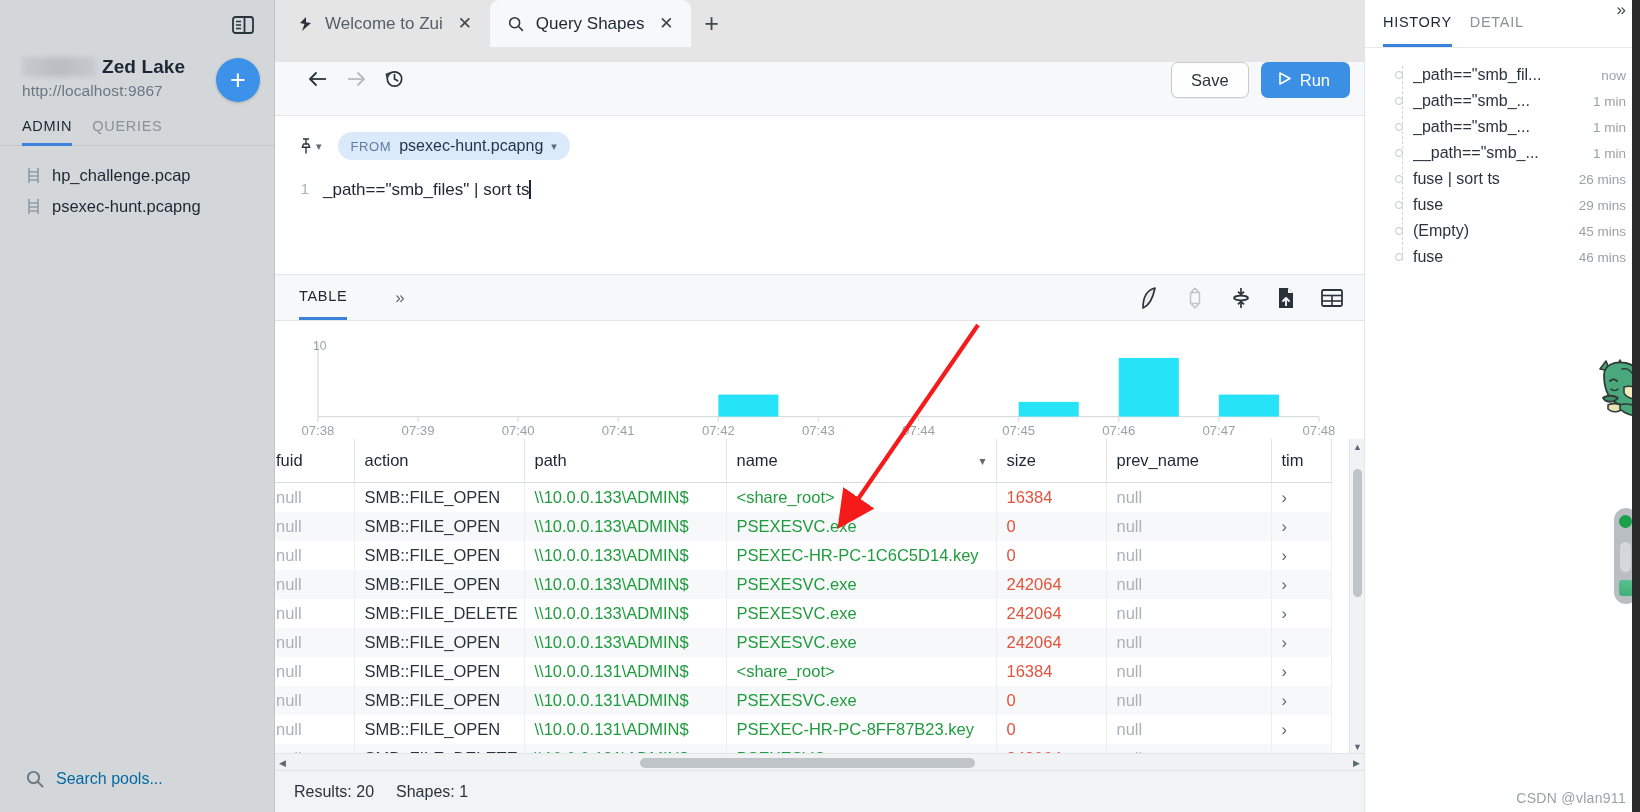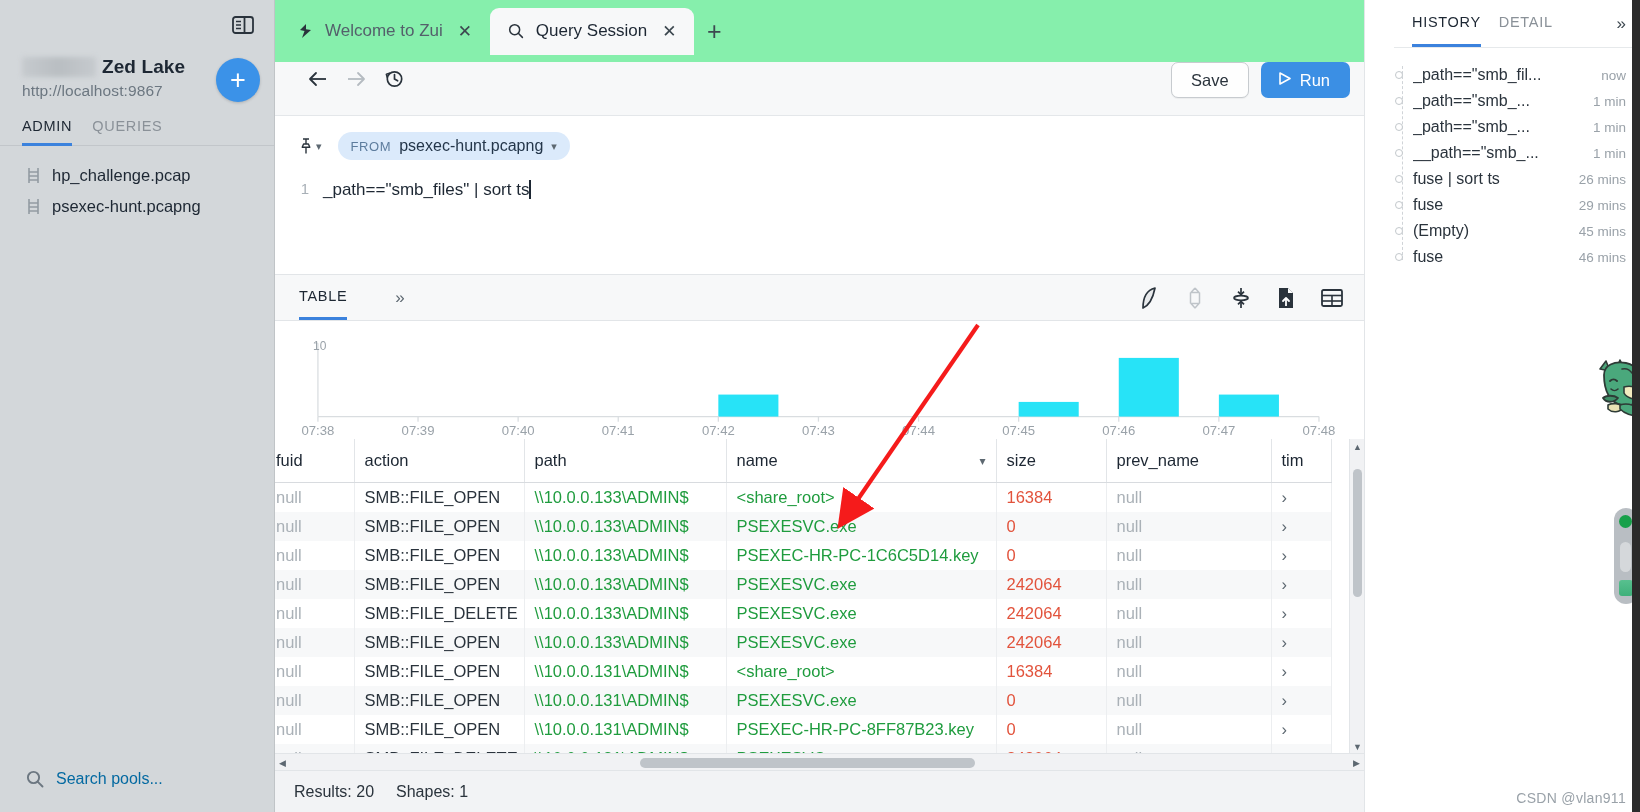--- a/index.html
+++ b/index.html
@@ -78,22 +78,22 @@
   .search-pools {
     display: flex; align-items: center; gap: 12px;
     padding: 0 0 24px 26px; color: #0369a1; font-size: 16px;
   }
   .search-pools .si { width: 18px; height: 18px; flex: 0 0 18px; }
 
   
   .main { flex: 1; display: flex; flex-direction: column; min-width: 0; background: #fff; }
 
   .tabbar {
-    height: 62px; background: #86efac;
-    display: flex; align-items: center; padding-left: 4px;
+    height: 62px; background: #e5e5e5;
+    display: flex; align-items: flex-start; padding-left: 4px;
     flex: 0 0 62px;
   }
   .tab {
     height: 47px; display: flex; align-items: center;
     gap: 11px; padding: 0 14px 0 18px;
     font-size: 17px; color: #54606b;
     border-radius: 9px 9px 0 0; cursor: pointer; min-width: 170px;
   }
   .tab.active { background: #f7f8f9; color: #1d2733; }
   .tab-ico { width: 17px; height: 17px; flex: 0 0 17px; display:flex; align-items:center; justify-content:center;}
@@ -223,22 +223,22 @@
     font-size: 16px; color: #2a333c;
   }
 
   
   .right {
     width: 276px; flex: 0 0 276px; background: #fff;
     border-left: 1px solid #e2e5e8; display: flex; flex-direction: column;
     position: relative;
   }
   .right-tabs {
-    height: 48px; flex: 0 0 48px; display: flex; align-items: center;
-    padding: 0 14px 0 18px; border-bottom: 1px solid #e6e9eb; margin-left: 29px;
+    height: 48px; flex: 0 0 48px; display: flex; align-items: flex-start;
+    padding: 0 14px 0 18px; border-bottom: 1px solid #e6e9eb;
   }
   .r-tab {
     font-size: 14.5px; letter-spacing: .7px; color: #8a9198;
     height: 100%; display: flex; align-items: center; cursor: pointer;
     border-bottom: 3px solid transparent; margin-right: 18px;
   }
   .r-tab.active { color: #1d2733; border-bottom-color: #3b82dd; }
   .r-expand { margin-left: auto; font-size: 17px; color: #3d4850; cursor: pointer; }
   .hist-list { padding: 14px 0 0 0; position: relative; }
   .hist-line { position: absolute; left: 37px; top: 18px; bottom: 10px; width: 1px; border-left: 1px dashed #d0d4d8; }
@@ -348,21 +348,21 @@
           <span class="tab-label">Welcome to Zui</span>
           <span class="tab-close">✕</span>
         </div>
         <div class="tab active">
           <span class="tab-ico">
             <svg width="16" height="16" viewBox="0 0 18 18">
               <circle cx="7.5" cy="7.5" r="5.6" fill="none" stroke="#2a333c" stroke-width="1.7"></circle>
               <line x1="11.6" y1="11.6" x2="16.2" y2="16.2" stroke="#2a333c" stroke-width="1.7" stroke-linecap="round"></line>
             </svg>
           </span>
-          <span class="tab-label">Query Session</span>
+          <span class="tab-label">Query Shapes</span>
           <span class="tab-close">✕</span>
         </div>
         <div class="tab-new">+</div>
       </div>
 
       <div class="toolbar">
         <div class="nav-btn">
           <svg width="22" height="18" viewBox="0 0 22 18">
             <line x1="3" y1="9" x2="19" y2="9" stroke="#2a333c" stroke-width="1.8"></line>
             <polyline points="9,3 3,9 9,15" fill="none" stroke="#2a333c" stroke-width="1.8" stroke-linecap="round" stroke-linejoin="round"></polyline>

